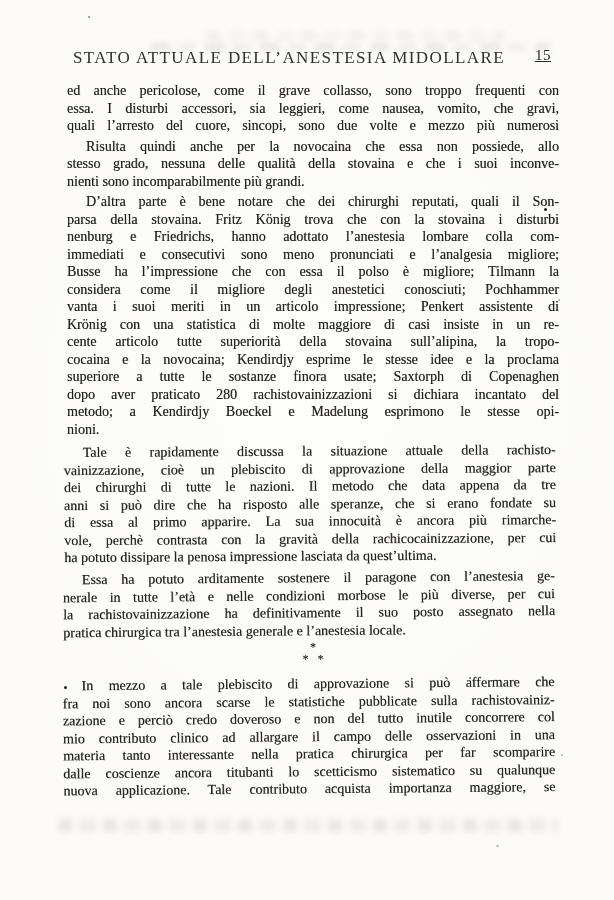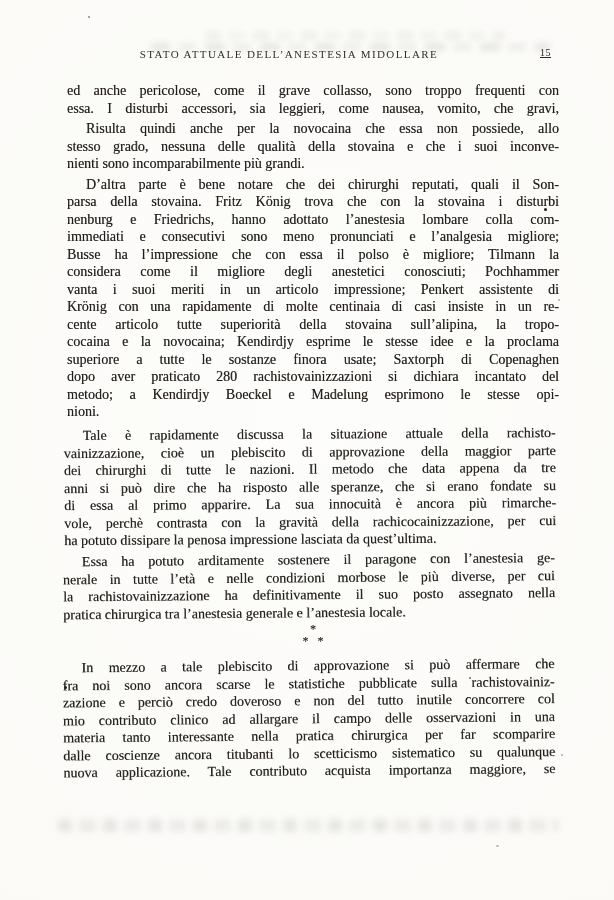--- a/index.html
+++ b/index.html
@@ -38,27 +38,27 @@
     background: repeating-linear-gradient(90deg,
       rgba(88,84,78,.22) 0 14px, rgba(88,84,78,0) 14px 21px,
       rgba(88,84,78,.16) 21px 38px, rgba(88,84,78,0) 38px 45px);
   }
   .running-header {
     position: absolute; top: 48px; left: 60px; width: 492px; height: 16px;
   }
   .running-title {
     position: absolute; left: 0; right: 34px; top: 0;
     text-align: center;
-    font-size: 11px; letter-spacing: 1.4px;
+    font-size: 17px; letter-spacing: 1.4px;
     color: #332f2a;
     white-space: nowrap;
   }
   .page-number {
     position: absolute; right: 1px; top: -1px;
-    font-size: 10px; color: #2c2824; letter-spacing: .5px; text-decoration: underline;
+    font-size: 15px; color: #2c2824; letter-spacing: .5px; text-decoration: underline;
   }
   .text-block {
     position: absolute; top: 82px; left: 67px; width: 492px;
     font-size: 14px; line-height: 17.5px;
     color: #221e1a;
     text-shadow: 0.3px 0.2px 0 rgba(34,30,26,0.55);
   }
   .para { margin: 0 0 3px 0; padding: 0; }
   .para:last-child { margin-bottom: 0; }
   .line {
@@ -99,37 +99,38 @@
   <header class="running-header">
     <div class="running-title">STATO ATTUALE DELL’ANESTESIA MIDOLLARE</div>
     <div class="page-number">15</div>
   </header>
 
   <main class="text-block">
 
     <p class="para">
       <span class="line">ed anche pericolose, come il grave collasso, sono troppo frequenti con</span>
       <span class="line">essa. I disturbi accessori, sia leggieri, come nausea, vomito, che gravi,</span>
+      <span class="line">quali l’arresto del cuore, sincopi, sono due volte e mezzo più numerosi</span>
     </p>
 
     <p class="para">
       <span class="line indent">Risulta quindi anche per la novocaina che essa non possiede, allo</span>
       <span class="line">stesso grado, nessuna delle qualità della stovaina e che i suoi inconve-</span>
       <span class="line end">nienti sono incomparabilmente più grandi.</span>
     </p>
 
     <p class="para">
       <span class="line indent">D’altra parte è bene notare che dei chirurghi reputati, quali il Son-</span>
       <span class="line">parsa della stovaina. Fritz König trova che con la stovaina i disturbi</span>
       <span class="line">nenburg e Friedrichs, hanno adottato l’anestesia lombare colla com-</span>
       <span class="line">immediati e consecutivi sono meno pronunciati e l’analgesia migliore;</span>
       <span class="line">Busse ha l’impressione che con essa il polso è migliore; Tilmann la</span>
       <span class="line">considera come il migliore degli anestetici conosciuti; Pochhammer</span>
       <span class="line">vanta i suoi meriti in un articolo impressione; Penkert assistente di</span>
-      <span class="line">Krönig con una rapidamente di molte centinaia di casi insiste in un re-</span>
+      <span class="line">Krönig con una statistica di molte maggiore di casi insiste in un re-</span>
       <span class="line">cente articolo tutte superiorità della stovaina sull’alipina, la tropo-</span>
       <span class="line">cocaina e la novocaina; Kendirdjy esprime le stesse idee e la proclama</span>
       <span class="line">superiore a tutte le sostanze finora usate; Saxtorph di Copenaghen</span>
       <span class="line">dopo aver praticato 280 rachistovainizzazioni si dichiara incantato del</span>
       <span class="line">metodo; a Kendirdjy Boeckel e Madelung esprimono le stesse opi-</span>
       <span class="line end">nioni.</span>
     </p>
 
     <p class="para tilt-a">
       <span class="line indent">Tale è rapidamente discussa la situazione attuale della rachisto-</span>

